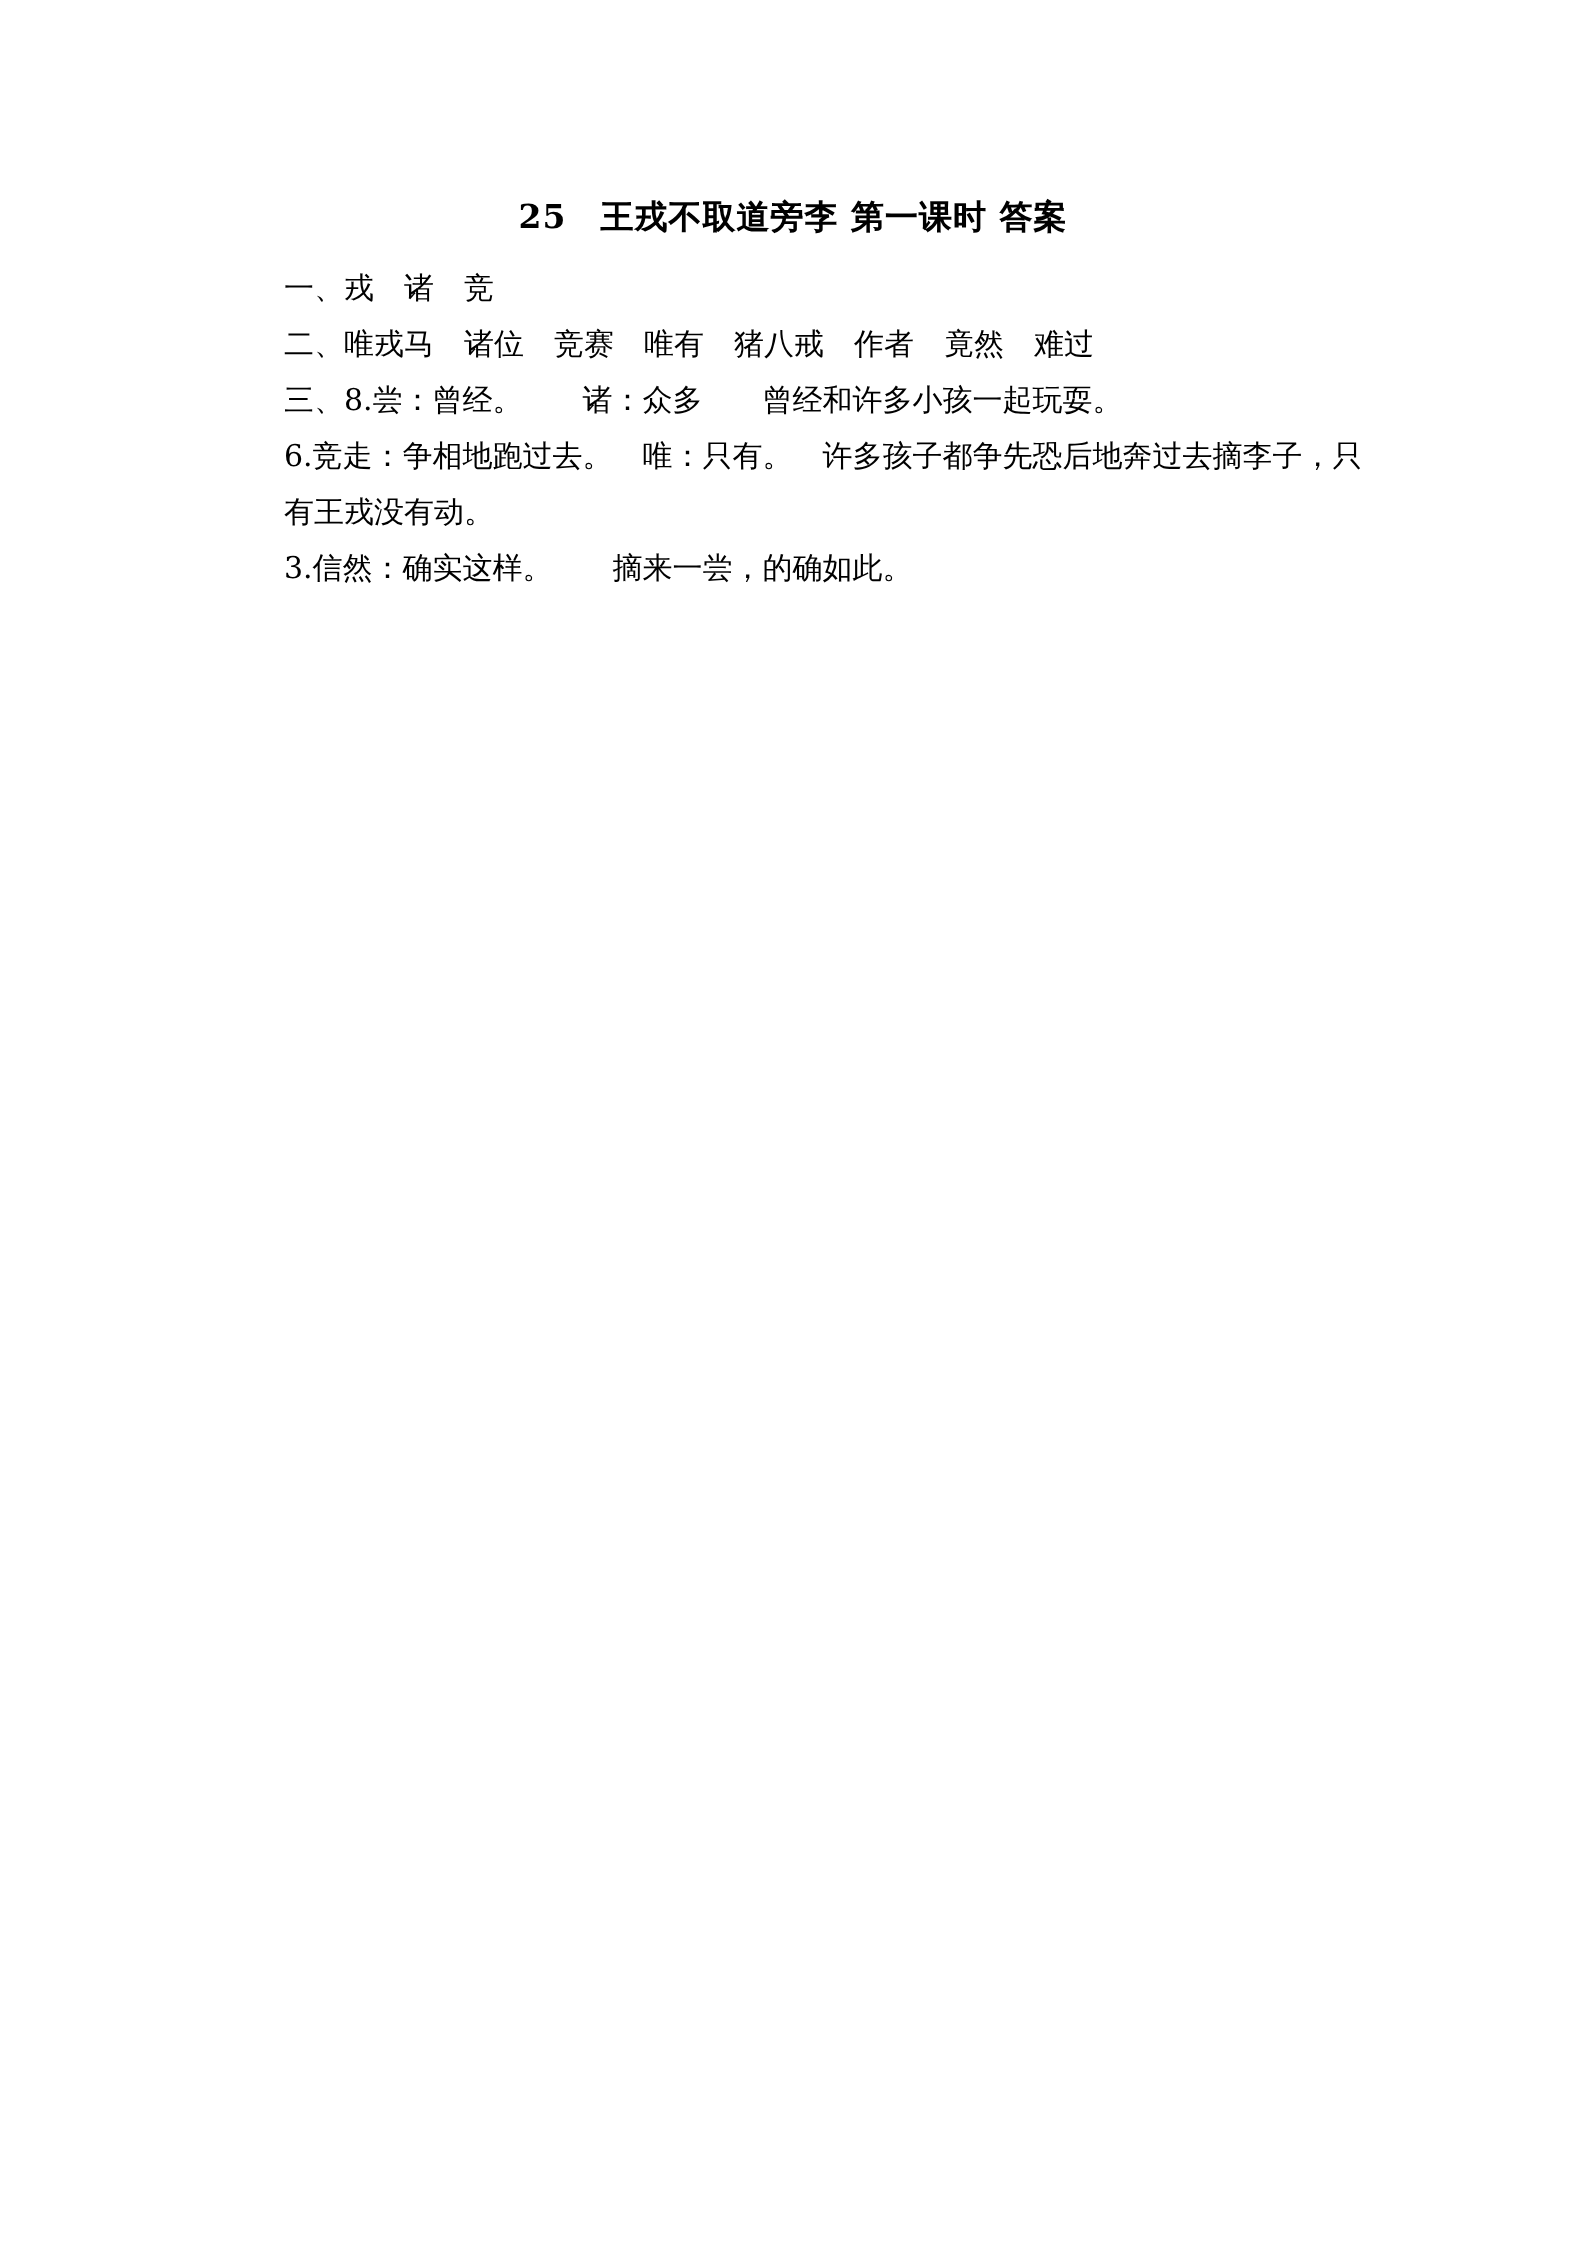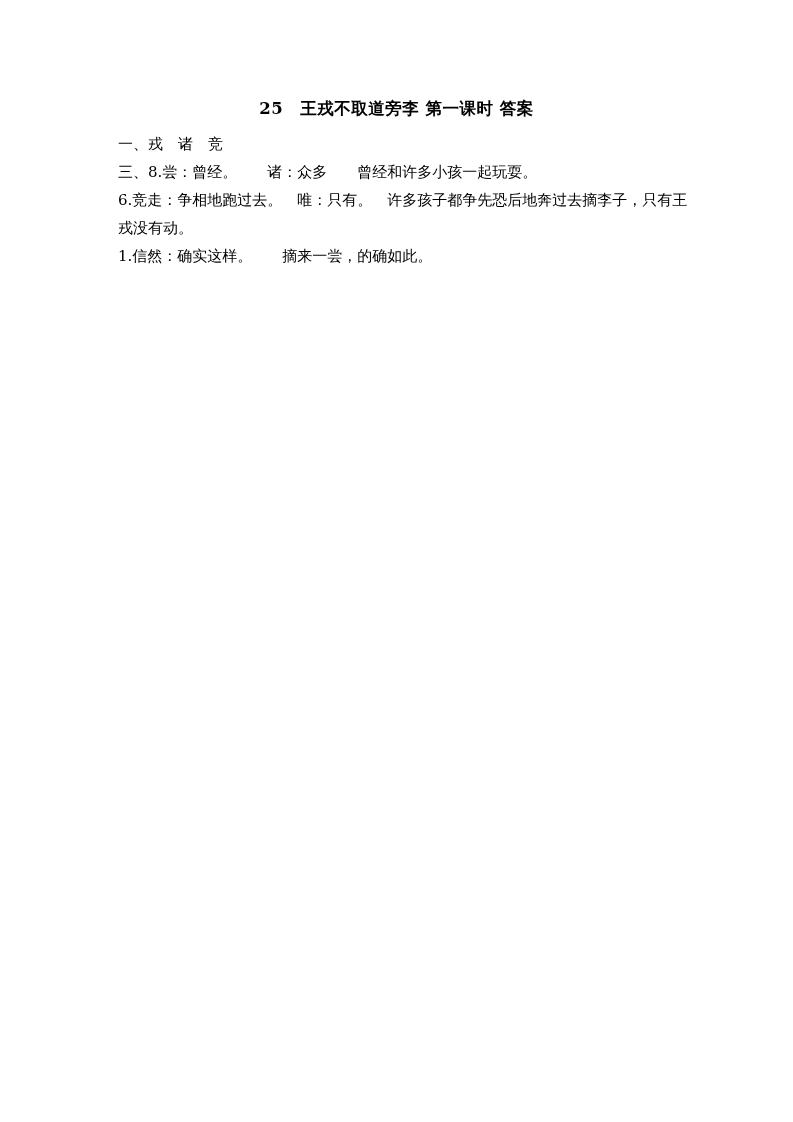--- a/index.html
+++ b/index.html
@@ -36,29 +36,31 @@
     position: absolute;
     top: 130px;
     left: 118px;
     width: 570px;
   }
   .line {
     font-size: 15px;
     line-height: 28px;
     white-space: pre-wrap;
     font-family: "DejaVu Serif", "Liberation Serif", serif;
+    margin-left: 24px;
   }
 </style>
 </head>
 <body>
 
 <div class="page">
 
   <div class="doc-title">25　王戎不取道旁李 第一课时 答案</div>
 
   <div class="body-block">
     <div class="line">一、戎　诸　竞</div>
+    <div class="line">二、唯戎马　诸位　竞赛　唯有　猪八戒　作者　竟然　难过</div>
     <div class="line">三、8.尝：曾经。　　诸：众多　　曾经和许多小孩一起玩耍。</div>
     <div class="line">6.竞走：争相地跑过去。　唯：只有。　许多孩子都争先恐后地奔过去摘李子，只有王戎没有动。</div>
-    <div class="line">1.信然：确实这样。　　摘来一尝，的确如此。</div>
+    <div class="line">3.信然：确实这样。　　摘来一尝，的确如此。</div>
   </div>
 
 </div>
 
 </body></html>

